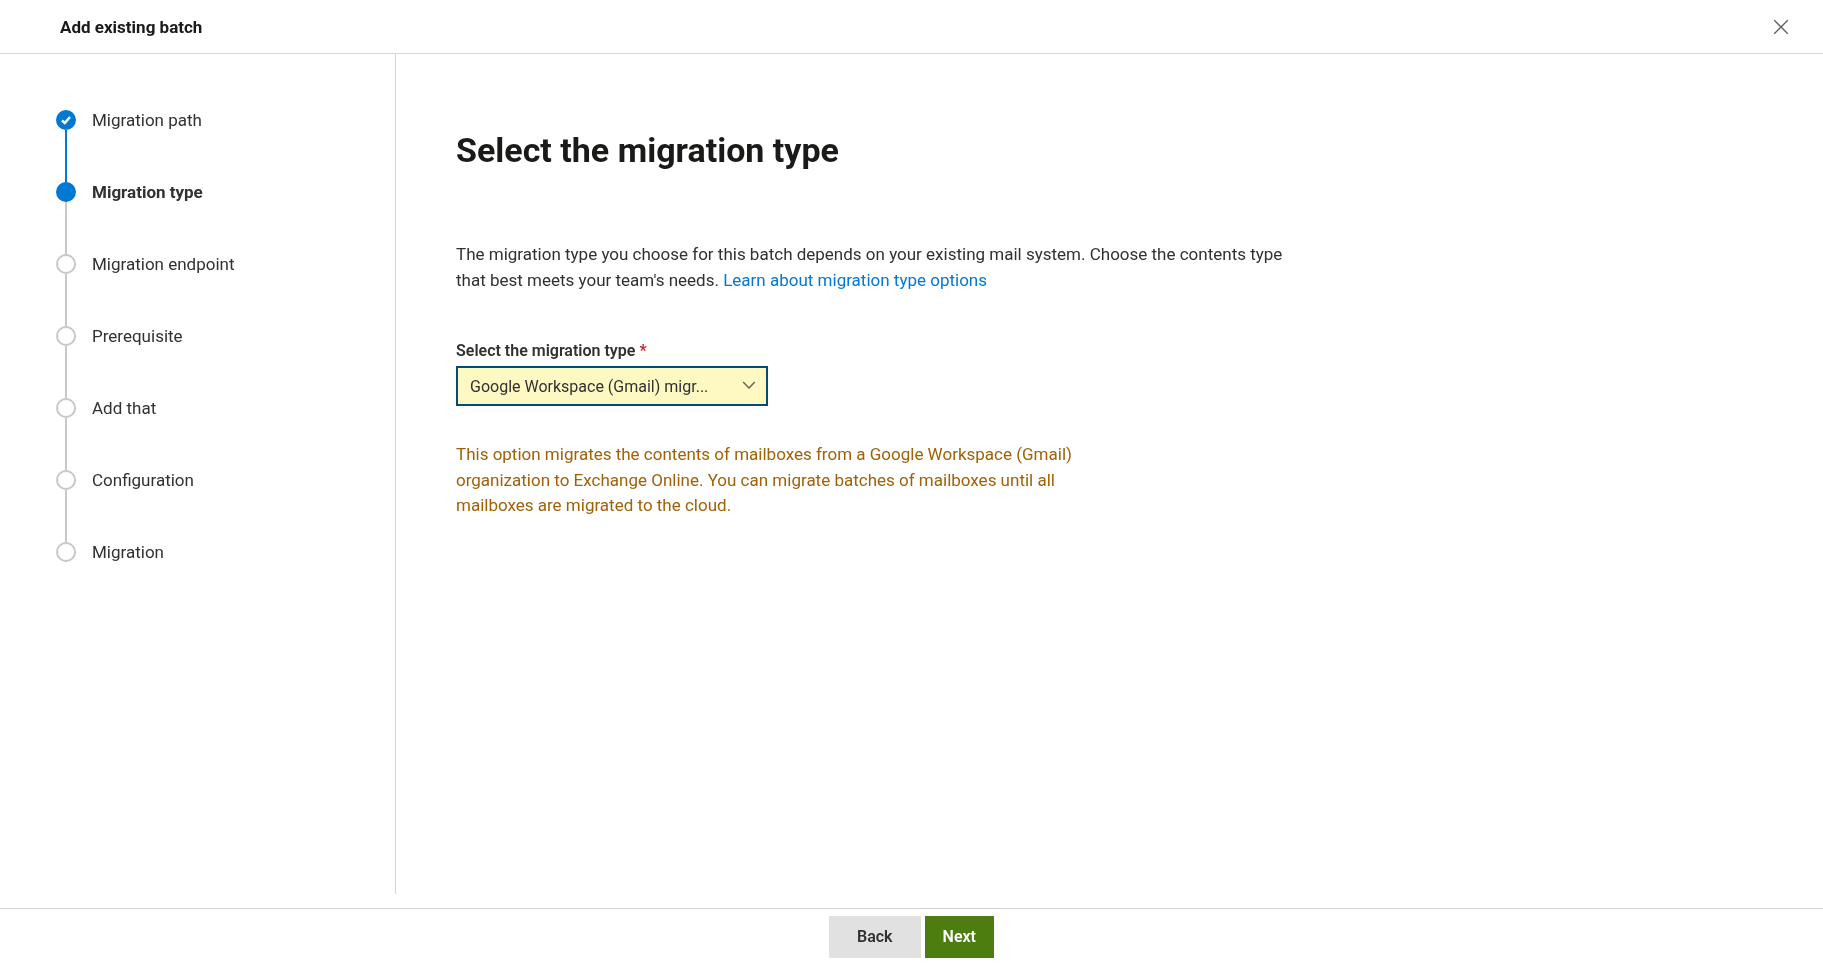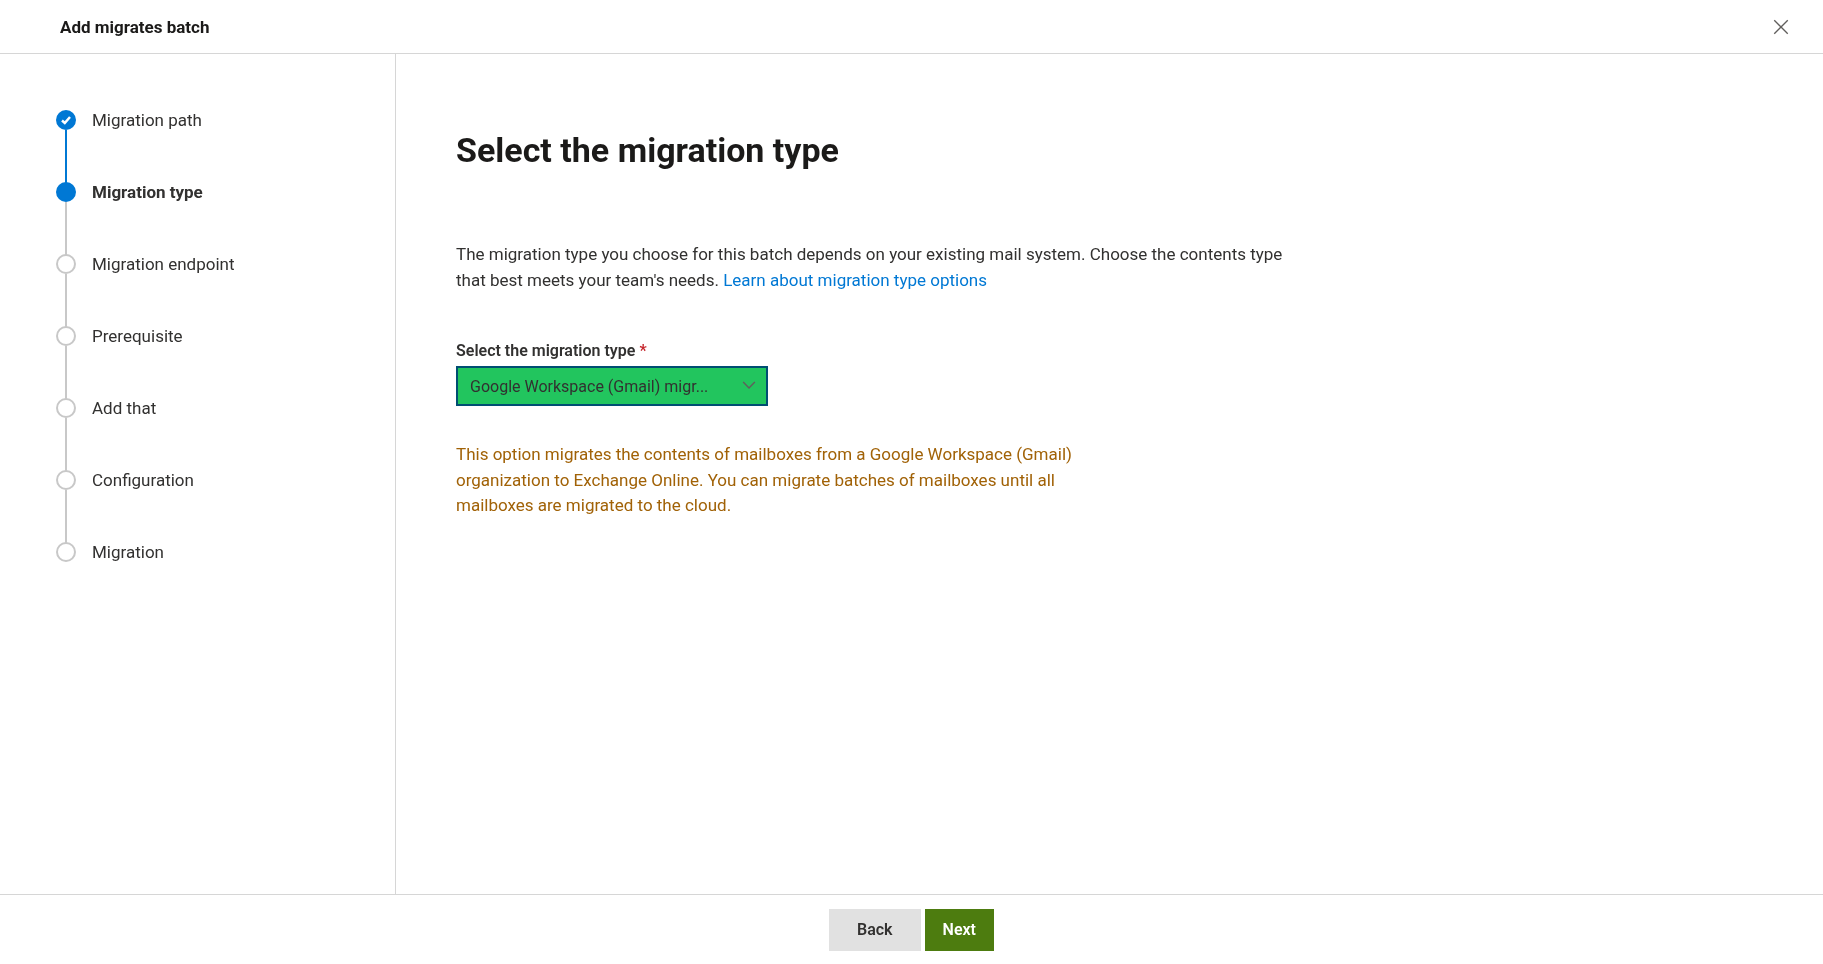--- a/index.html
+++ b/index.html
@@ -120,21 +120,21 @@
     .required-star { color: #c5262c; margin-left: 4px; }
     .dropdown {
       width: 312px;
       height: 40px;
       border: 2px solid #004e72;
       display: flex;
       align-items: center;
       justify-content: space-between;
       padding: 0 10px 0 12px;
       cursor: pointer;
-      background: #22c55e;
+      background: #fef9c3;
       margin-bottom: 36px;
     }
     .dropdown-value {
       font-size: 16px;
       color: #323130;
       white-space: nowrap;
       overflow: hidden;
       text-overflow: ellipsis;
     }
     .dropdown-chevron { color: #605e5c; flex-shrink: 0; margin-left: 8px; }
@@ -143,21 +143,21 @@
       font-size: 17px;
       color: #a16207;
       line-height: 1.5;
       max-width: 680px;
     }
     .footer {
       position: absolute;
       bottom: 0;
       left: 0;
       right: 0;
-      height: 70px;
+      height: 56px;
       border-top: 1px solid #d6d6d6;
       display: flex;
       align-items: center;
       justify-content: center;
       gap: 4px;
     }
     .btn {
       height: 42px;
       padding: 0 22px;
       font-size: 16px;
@@ -166,21 +166,21 @@
       cursor: pointer;
       font-family: inherit;
     }
     .btn-secondary { background: #e1e1e1; color: #323130; padding: 0 28px; }
     .btn-primary { background: #4d7c0f; color: #fff; padding: 0 18px; }
   </style>
 </head>
 <body>
 
 <div class="header">
-  <div class="header-title">Add migrates batch</div>
+  <div class="header-title">Add existing batch</div>
   <div class="close-btn">
     <svg viewBox="0 0 16 16">
         <path d="M2 2 L14 14 M14 2 L2 14" stroke="currentColor" stroke-width="1.2" fill="none"></path>
       </svg>
   </div>
 </div>
 
 <div class="body">
   <div class="sidebar">
     <ul class="step-list">

